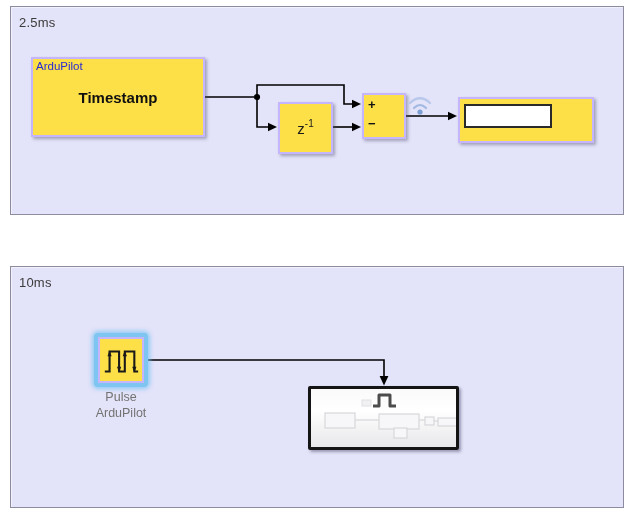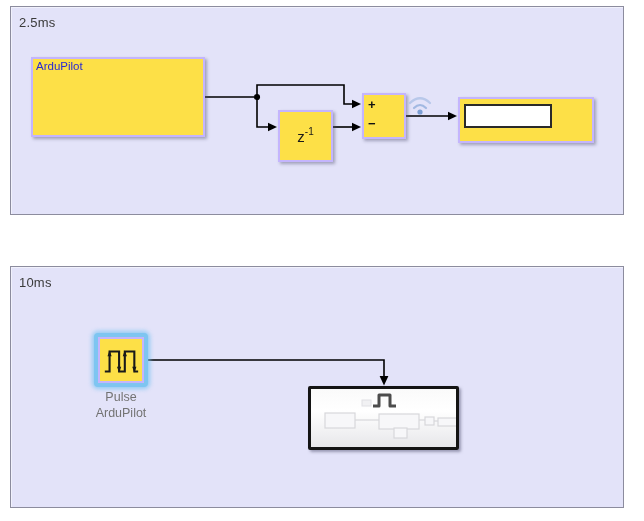--- a/index.html
+++ b/index.html
@@ -18,21 +18,21 @@
   }
   .block{
     position:absolute;background:#fde047;border:2px solid #c4b5fd;box-sizing:border-box;
     box-shadow:2px 2px 3px rgba(80,80,110,.45);
   }
   
   #timestamp-block{left:31px;top:57px;width:174px;height:80px;display:flex;align-items:center;justify-content:center;}
   .lib-annotation{position:absolute;top:1px;left:3px;font-size:11.5px;color:#2a2ad4;}
   .block-title{font-weight:bold;font-size:15px;color:#101010;}
   
-  #unit-delay-block{left:278px;top:110px;width:55px;height:52px;display:flex;align-items:center;justify-content:center;font-size:15px;color:#1a1a1a;}
+  #unit-delay-block{left:278px;top:102px;width:55px;height:52px;display:flex;align-items:center;justify-content:center;font-size:15px;color:#1a1a1a;}
   #unit-delay-block sup{font-size:10px;position:relative;top:-1px;}
   
   #sum-block{left:362px;top:93px;width:44px;height:46px;}
   .sum-sign{position:absolute;left:4px;font-size:13px;font-weight:bold;color:#111;line-height:13px;}
   .sum-plus{top:3px;}
   .sum-minus{top:22px;}
   
   #display-block{left:458px;top:97px;width:136px;height:46px;}
   .display-field{
     position:absolute;left:4px;top:5px;width:88px;height:24px;background:#ffffff;
@@ -83,20 +83,21 @@
       <polygon points="352,99.8 361,104 352,108.2"></polygon>
       <polygon points="268,122.8 277,127 268,131.2"></polygon>
       <polygon points="352,122.8 361,127 352,131.2"></polygon>
       <polygon points="448,111.8 457,116 448,120.2"></polygon>
       <polygon points="379.6,376 388.4,376 384,385.5"></polygon>
     </g>
   </svg>
 
   <div class="block" id="timestamp-block">
     <span class="lib-annotation">ArduPilot</span>
+    <span class="block-title">Timestamp</span>
   </div>
 
   <div class="block" id="unit-delay-block">
     <span><span>z</span><sup>-1</sup></span>
   </div>
 
   <div class="block" id="sum-block">
     <span class="sum-sign sum-plus">+</span>
     <span class="sum-sign sum-minus">−</span>
   </div>

